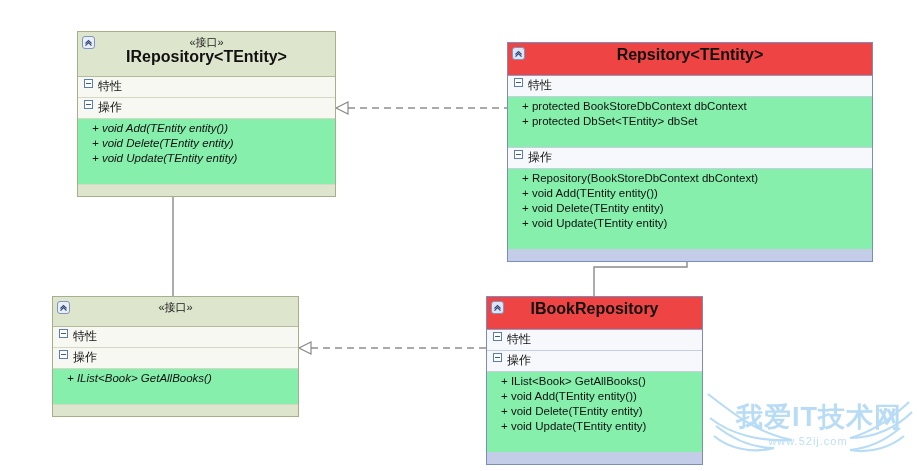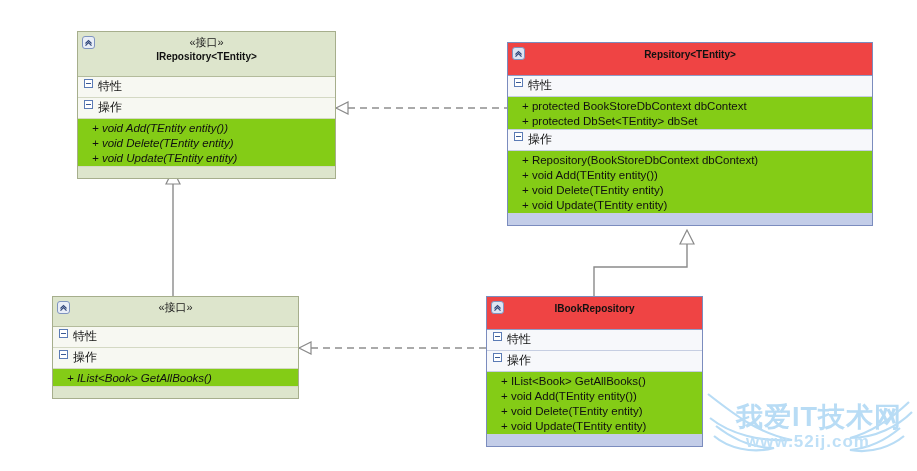--- a/index.html
+++ b/index.html
@@ -43,21 +43,21 @@
     border-bottom-color: #8e9dc8;
   }
   .stereotype {
     display: block;
     font-size: 11px;
     line-height: 14px;
     color: #1a1a1a;
   }
   .node-title {
     display: block;
-    font-size: 10px;
+    font-size: 16px;
     font-weight: bold;
     line-height: 15px;
     color: #111111;
   }
   .cls .node-title { line-height: 17px; }
 
   
   .node-badge {
     position: absolute;
     left: 4px;
@@ -103,23 +103,23 @@
     left: 1px;
     right: 1px;
     top: 3px;
     height: 1px;
     background: #3a5a94;
   }
   .compartment-label { color: #111111; }
 
   .member-list {
     box-sizing: border-box;
-    background: #84cc16;
+    background: #86efac;
     border-bottom: 1px solid #d4d9c4;
-    padding: 2px 4px 0 14px;
+    padding: 2px 4px 18px 14px;
   }
   .cls .member-list { border-bottom-color: #c6cee2; }
   .member {
     font-size: 11.5px;
     line-height: 15px;
     white-space: nowrap;
     color: #101010;
   }
   .iface .member { font-style: italic; }
 
@@ -146,22 +146,22 @@
   }
   .wm-text {
     font-size: 27px;
     font-weight: bold;
     color: #b8dcf5;
     letter-spacing: 1px;
     line-height: 30px;
     white-space: nowrap;
   }
   .wm-url {
-    font-size: 17px;
-    font-weight: bold;
+    font-size: 11px;
+    font-weight: normal;
     color: #bfe0f7;
     letter-spacing: 1px;
     line-height: 15px;
     text-align: center;
     white-space: nowrap;
   }
 </style>
 </head>
 <body>
 

